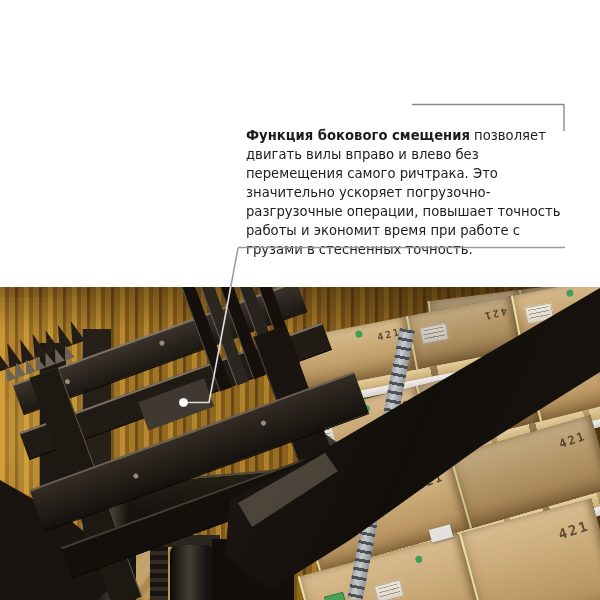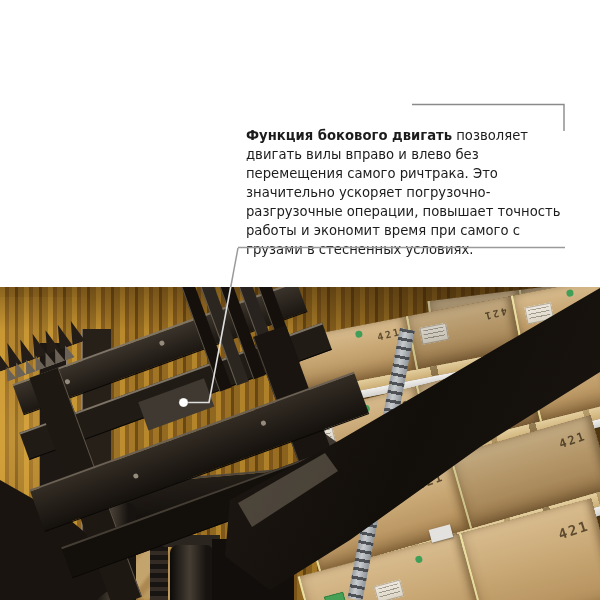--- a/index.html
+++ b/index.html
@@ -107,21 +107,21 @@
   .arm{left:0;top:0;width:600px;height:313px;z-index:9;background:#191410;
     clip-path:polygon(0px 193px,70px 233px,132px 285px,96px 313px,0px 313px);}
   .bottomdark{left:212px;top:252px;width:82px;height:61px;background:#110e0b;z-index:8;}
 </style>
 </head>
 <body>
 
 <div class="page">
 
   <div class="annotation">
-    <b>Функция бокового двигать</b><span> позволяет двигать вилы вправо и влево без перемещения самого ричтрака. Это значительно ускоряет погрузочно-разгрузочные операции, повышает точность работы и экономит время при самого с грузами в стесненных условиях.</span>
+    <b>Функция бокового смещения</b><span> позволяет двигать вилы вправо и влево без перемещения самого ричтрака. Это значительно ускоряет погрузочно-разгрузочные операции, повышает точность работы и экономит время при работе с грузами в стесненных точность.</span>
   </div>
 
   <div class="photo">
     <div class="abs wall"></div>
     <div class="abs wall-glow"></div>
 
     <div class="box-row r0" style="position:absolute;left:430px;top:14px;width:175px;transform:rotate(-7deg);filter:brightness(.8) saturate(.9);z-index:2;">
       <div class="boxes" style="height:40px;">
         <div class="bx" style="width:90px;">
           <span class="stencil flip">421</span>

